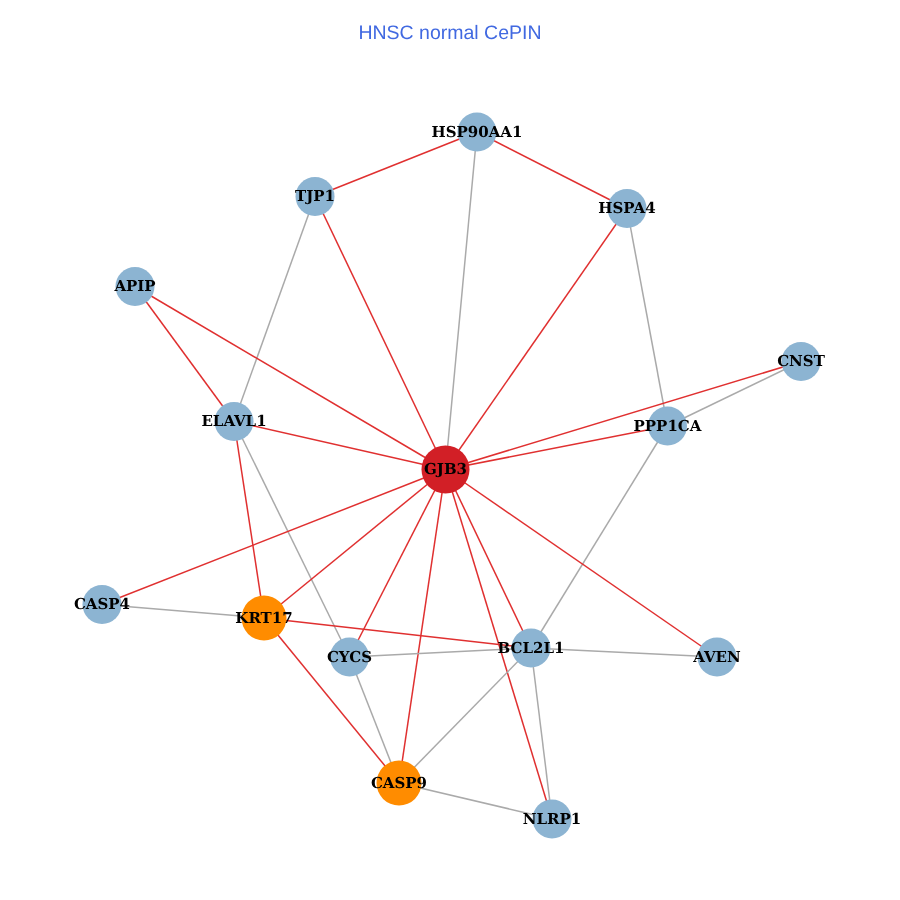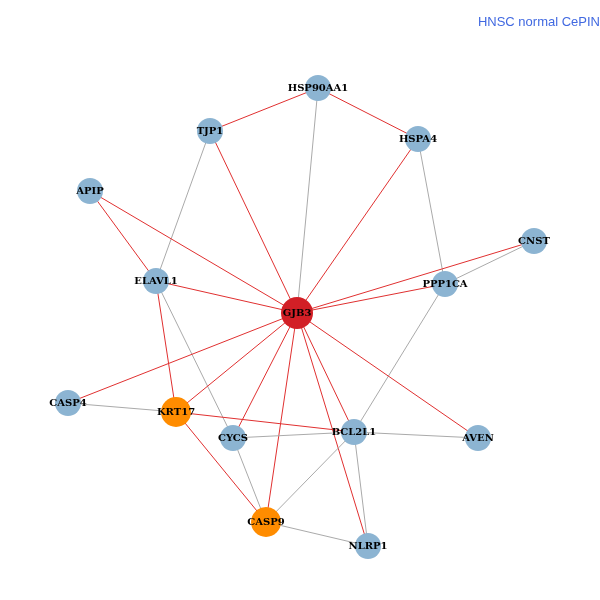--- a/index.html
+++ b/index.html
@@ -14,21 +14,21 @@
     position: relative;
     width: 600px;
     height: 600px;
     background: #ffffff;
   }
   .plot-title {
     position: absolute;
     top: 14px;
     left: 0;
     right: 0;
-    text-align: right;
+    text-align: center;
     font-family: "Liberation Sans", sans-serif;
     font-size: 13px;
     font-weight: 400;
   }
   svg {
     position: absolute;
     top: 0;
     left: 0;
   }
   .node-label {

